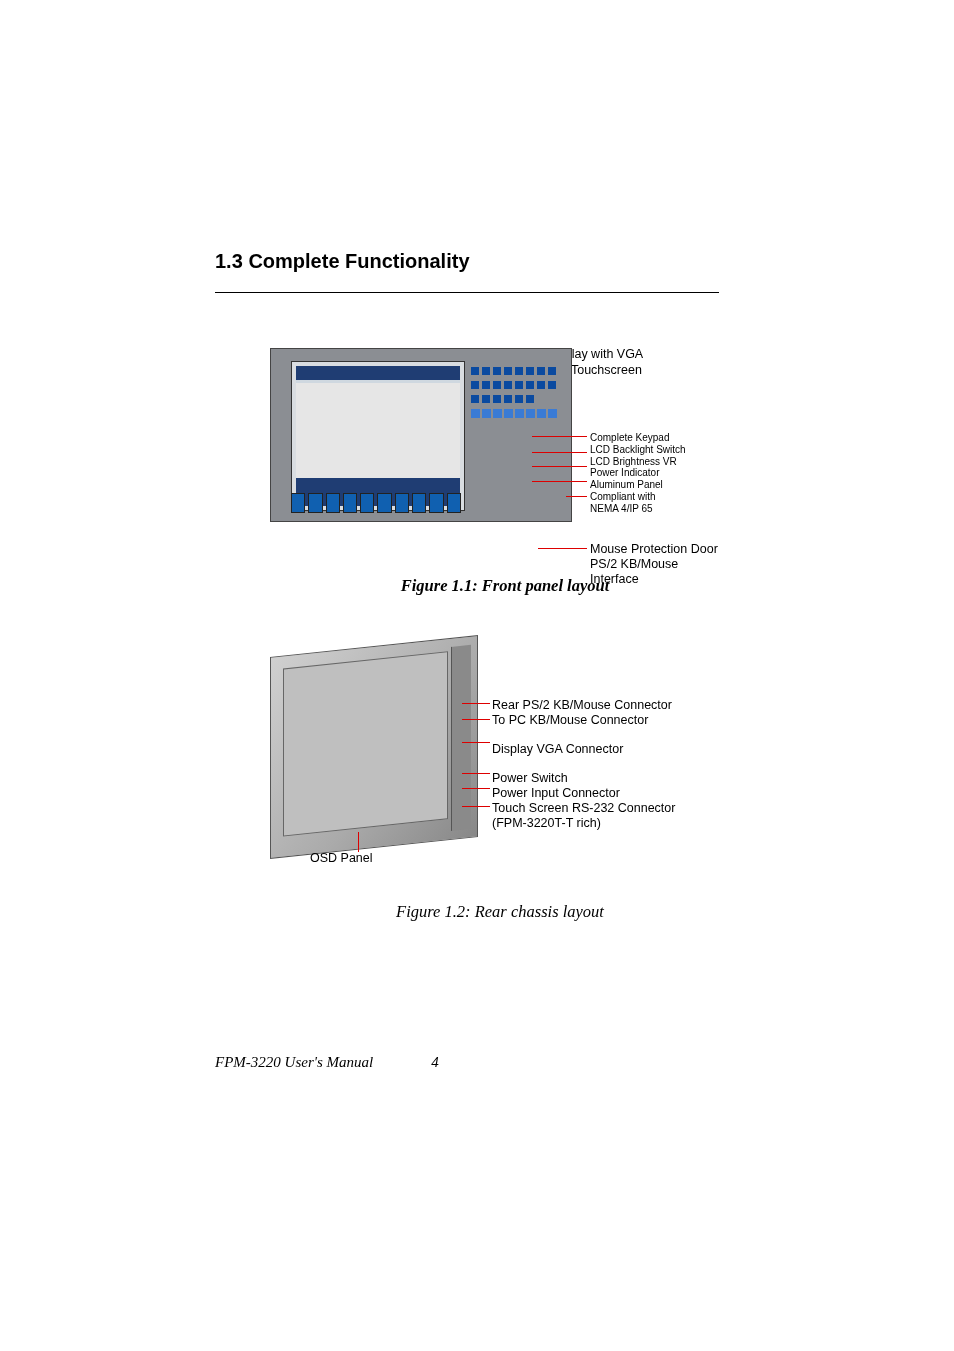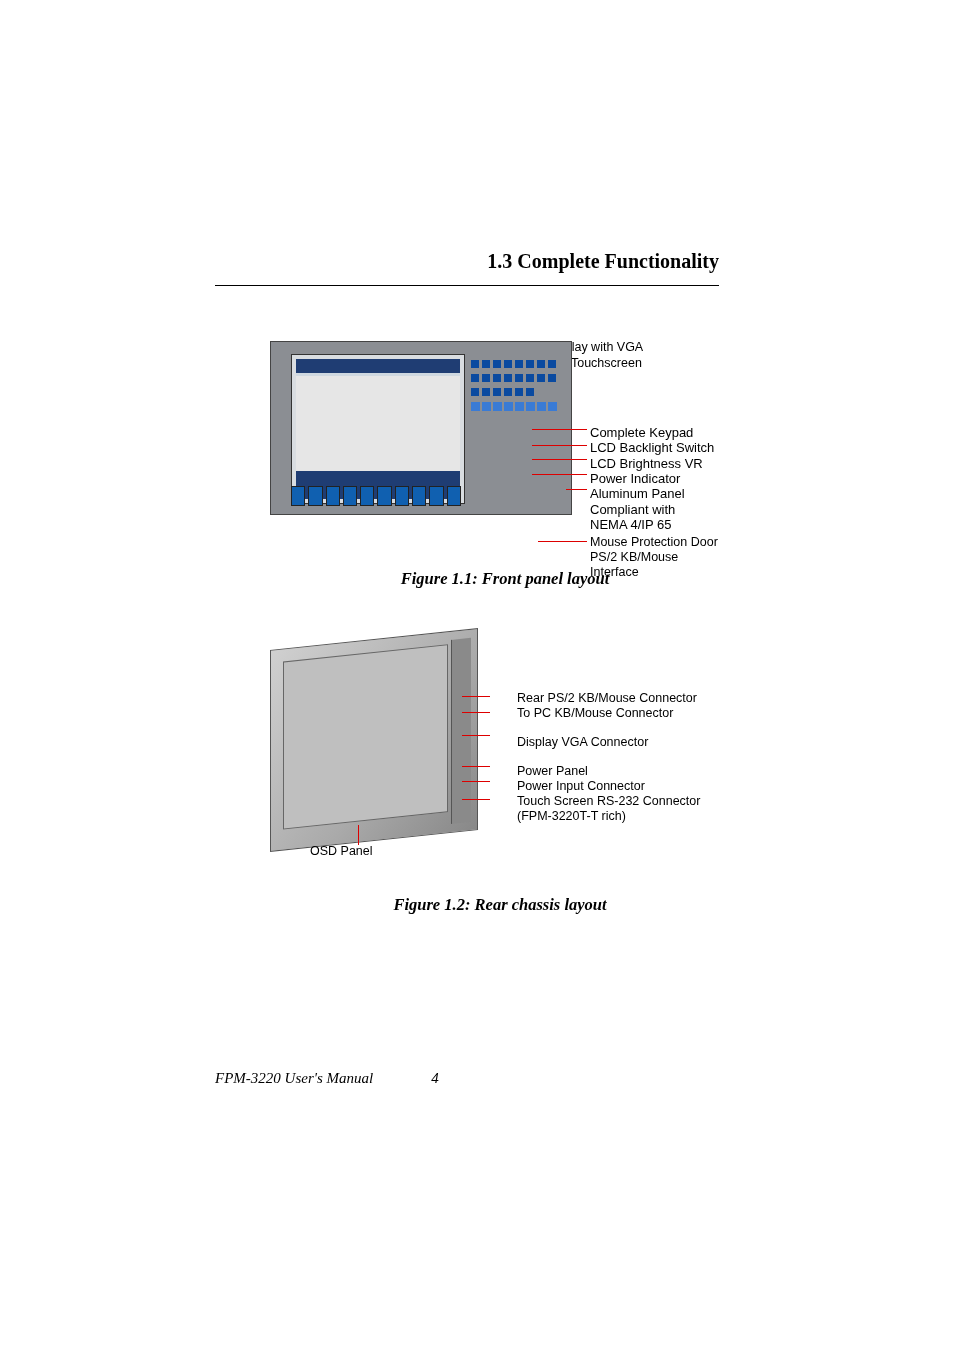--- a/index.html
+++ b/index.html
@@ -12,27 +12,26 @@
     height: 1351px;
     position: relative;
   }
   .page {
     position: absolute;
     left: 0; top: 0; width: 954px; height: 1351px;
     box-sizing: border-box;
     padding: 250px 235px 0 215px;
   }
   .section-heading {
-    font-family: Liberation Serif, serif;
+    font-family: Liberation Sans, sans-serif;
     font-weight: bold;
     font-size: 20px;
     margin: 0 0 4px 0;
-    padding-bottom: 12px;
+    padding-bottom: 19px;
     border-bottom: 1px solid #000;
-    text-align: right;
   }
   .body-text {
     font-size: 17.5px;
     margin: 22px 0 0 34px;
     line-height: 1.22;
     max-width: 460px;
   }
   .figure-wrap {
     margin: 55px 0 0 55px;
     position: relative;
@@ -91,21 +90,21 @@
   }
   .red-line.diag {
     height:0; border-top:1px solid #d00; background:none;
     transform-origin:left center;
   }
   .side-callouts {
     position: absolute;
     left: 320px;
     top: 84px;
     font-family: Arial, Helvetica, sans-serif;
-    font-size: 13px;
+    font-size: 10px;
     line-height: 1.18;
   }
   .side-callouts div { white-space: nowrap; }
   .lower-callouts {
     position: absolute;
     left: 320px;
     top: 194px;
     font-family: Arial, Helvetica, sans-serif;
     font-size: 12.5px;
     line-height: 1.18;
@@ -144,41 +143,40 @@
     background:#8a8a8a;
     border-left:1px solid #555;
   }
   .rear-callouts {
     position:absolute;
     left:232px;
     top:52px;
     font-family: Arial, Helvetica, sans-serif;
     font-size: 12.5px;
     line-height: 1.2;
-    margin-left: 25px;
   }
   .rear-callouts .gap { height:14px; }
   .osd-label {
     position:absolute;
     left:50px;
     top:205px;
     font-family: Arial, Helvetica, sans-serif;
     font-size: 12.5px;
   }
   .fig-caption2 {
     font-style: italic;
-    font-weight: bold;
+    font-weight: normal;
     text-align: center;
     font-size: 16.5px;
     margin: 54px 0 0 0;
   }
   .footer {
     position:absolute;
     left:215px;
-    bottom:264px;
+    bottom:280px;
     width:504px;
     font-style: italic;
     font-size: 15px;
     display:flex;
   }
   .footer .title { flex:0 0 auto;}
   .footer .pagenum { margin-left:58px;}
 </style>
 </head>
 <body>
@@ -287,21 +285,21 @@
     <div class="red-line" style="left:202px; top:142px; width:28px;"></div>
     <div class="red-line" style="left:202px; top:160px; width:28px;"></div>
     <div class="red-line" style="left:98px; top:186px; width:1px; height:20px; background:#d00;"></div>
 
     <div class="rear-callouts">
       <div>Rear PS/2 KB/Mouse Connector</div>
       <div>To PC KB/Mouse Connector</div>
       <div class="gap"></div>
       <div>Display VGA Connector</div>
       <div class="gap"></div>
-      <div>Power Panel</div>
+      <div>Power Switch</div>
       <div>Power Input Connector</div>
       <div>Touch Screen RS-232 Connector</div>
       <div>(FPM-3220T-T rich)</div>
     </div>
     <div class="osd-label">OSD Panel</div>
 
     <div class="fig-caption2">Figure 1.2: Rear chassis layout</div>
   </div>
 
   <div class="footer">

